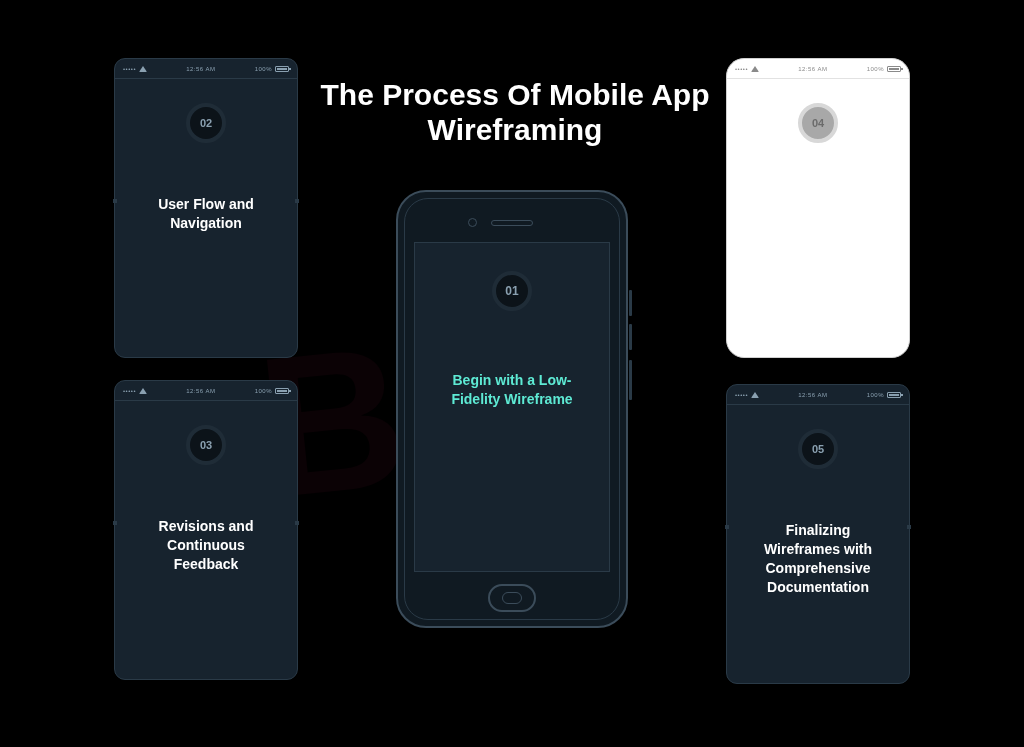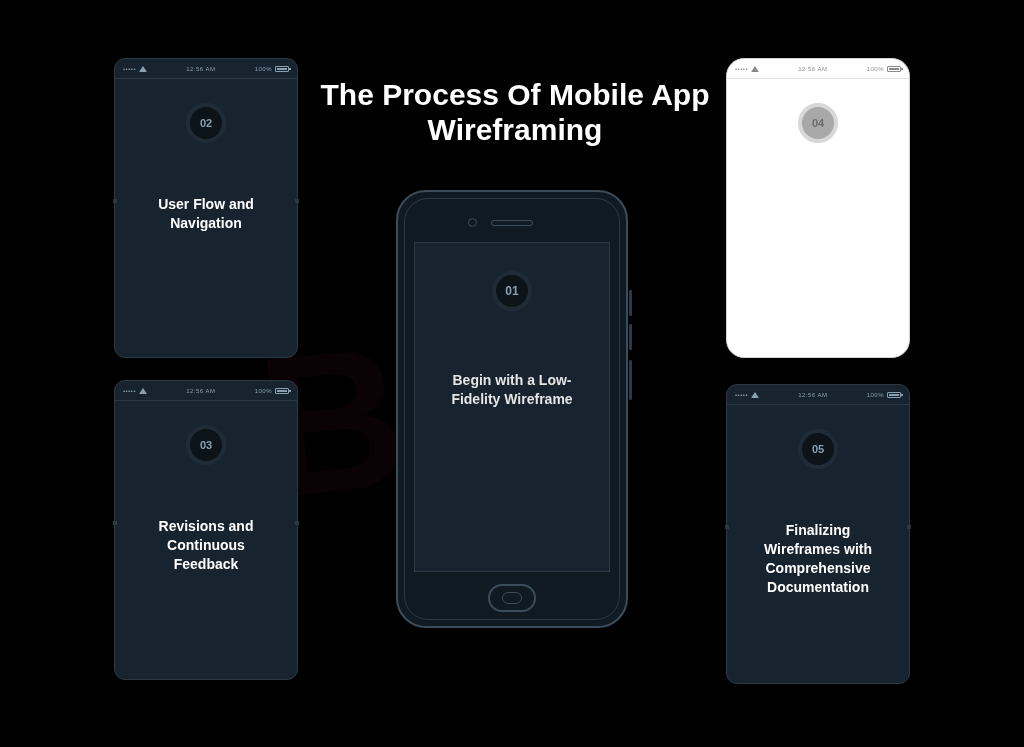--- a/index.html
+++ b/index.html
@@ -202,21 +202,21 @@
     border: 4px solid #1f2c37;
     color: #8aa0b0;
     border-radius: 50%;
     display: flex; align-items: center; justify-content: center;
     font-size: 12px; font-weight: 600; text-align: center;
   }
   .phone-text {
     margin-top: 60px;
     padding: 0 20px;
     text-align: center;
-    color: #e5e5e5;
+    color: #5eead4;
     font-size: 14px;
     font-weight: 600;
     line-height: 1.35;
   }
 </style>
 </head>
 <body>
 
 <div class="bg-watermark">BR</div>
 

